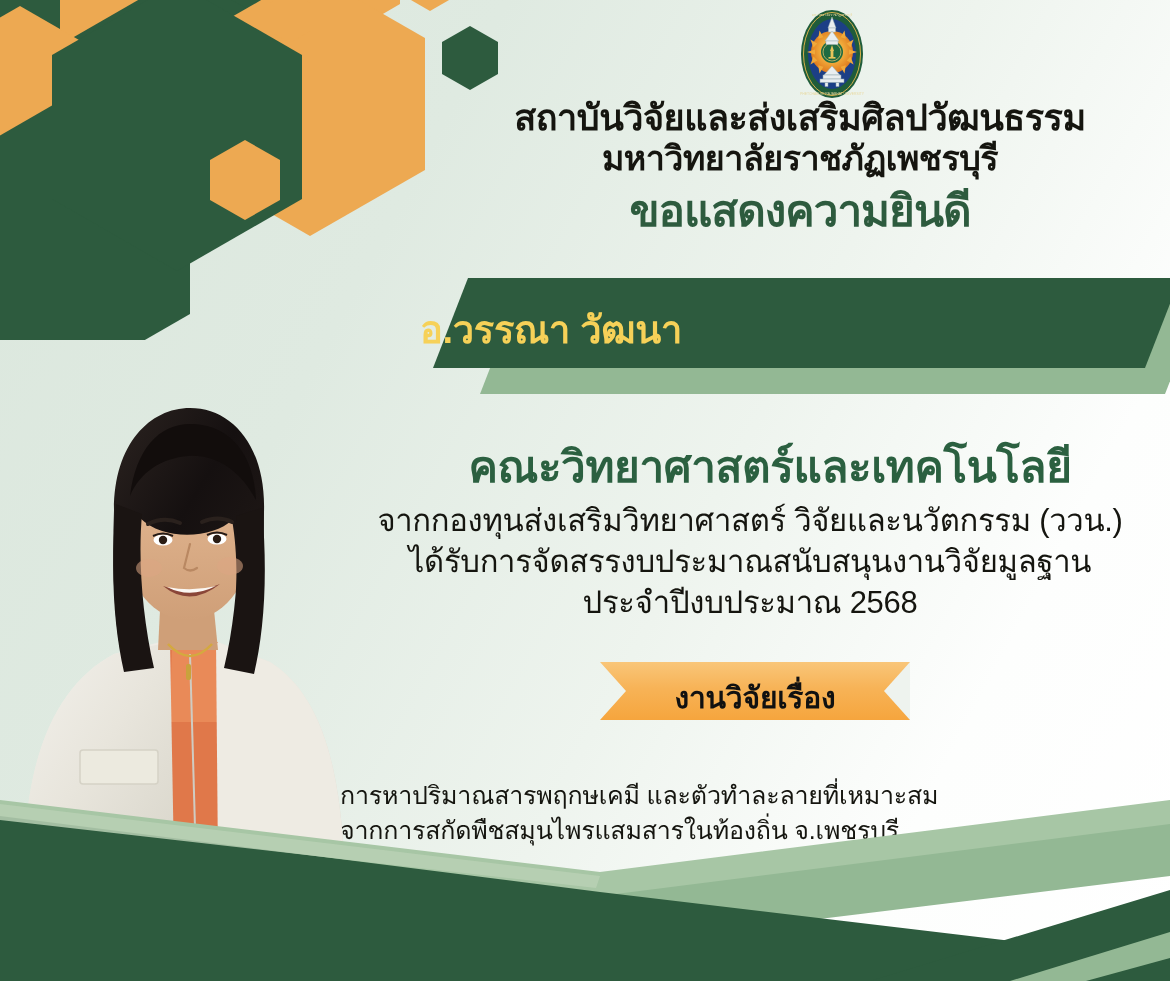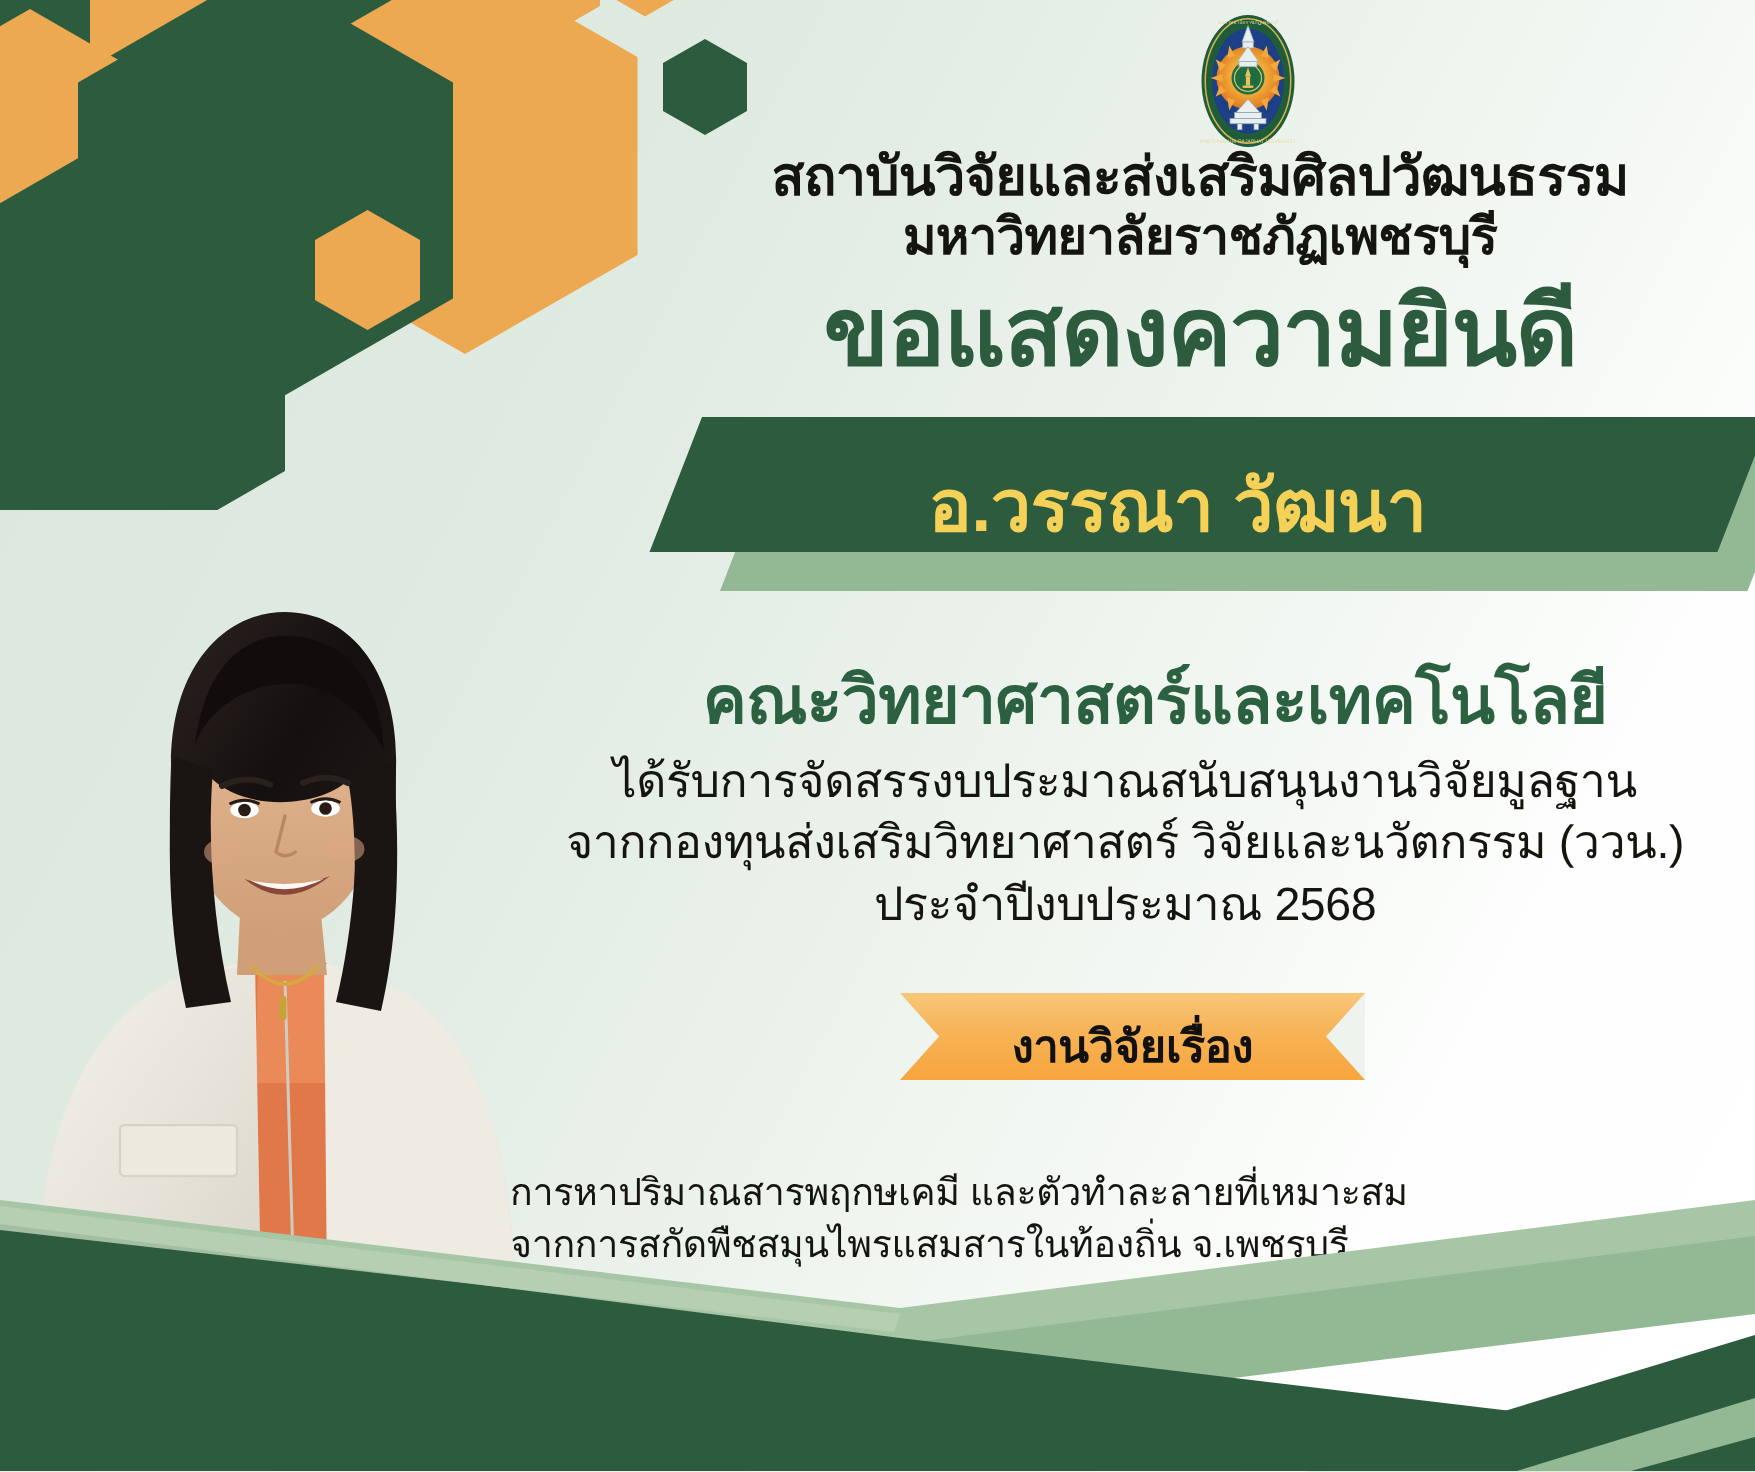--- a/index.html
+++ b/index.html
@@ -69,21 +69,21 @@
     line-height: 1.2;
     letter-spacing: -0.5px;
     white-space: nowrap;
   }
   .headline {
     position: absolute;
     left: 430px;
     top: 188px;
     width: 740px;
     text-align: center;
-    font-size: 64px;
+    font-size: 44px;
     font-weight: 800;
     color: #2d5b3e;
     letter-spacing: -1px;
     line-height: 1.05;
     white-space: nowrap;
   }
 
   
   .name-banner-wrap {
     position: absolute;
@@ -91,22 +91,21 @@
     top: 276px;
     width: 760px;
     height: 122px;
   }
   .name-banner-wrap svg { display: block; }
   .name-text {
     position: absolute;
     left: 420px;
     top: 299px;
     width: 730px;
-    text-align: center;
-    font-size: 48px;
+    font-size: 38px;
     font-weight: 800;
     color: #f6d158;
     letter-spacing: -0.3px;
     white-space: nowrap;
   }
 
   
   .faculty {
     position: absolute;
     left: 370px;
@@ -299,22 +298,22 @@
       <polygon points="95,28 780,28 745,118 60,118" fill="#93b894"></polygon>
 
       <polygon points="48,2 760,2 725,92 13,92" fill="#2d5b3e"></polygon>
     </svg>
   </div>
   <div class="name-text">อ.วรรณา วัฒนา</div>
 
   <div class="faculty">คณะวิทยาศาสตร์และเทคโนโลยี</div>
 
   <div class="body-block">
+    <div>จากกองทุนส่งเสริมวิทยาศาสตร์ วิจัยและนวัตกรรม (ววน.)</div>
     <div>ได้รับการจัดสรรงบประมาณสนับสนุนงานวิจัยมูลฐาน</div>
-    <div>จากกองทุนส่งเสริมวิทยาศาสตร์ วิจัยและนวัตกรรม (ววน.)</div>
     <div>ประจำปีงบประมาณ 2568</div>
   </div>
 
   <div class="ribbon-wrap">
     <svg width="310" height="58" viewBox="0 0 310 58" xmlns="http://www.w3.org/2000/svg">
       <defs>
         <linearGradient id="ribgrad" x1="0" y1="0" x2="0" y2="1">
           <stop offset="0%" stop-color="#f9c679"></stop>
           <stop offset="45%" stop-color="#f7b357"></stop>
           <stop offset="100%" stop-color="#f6a53d"></stop>

